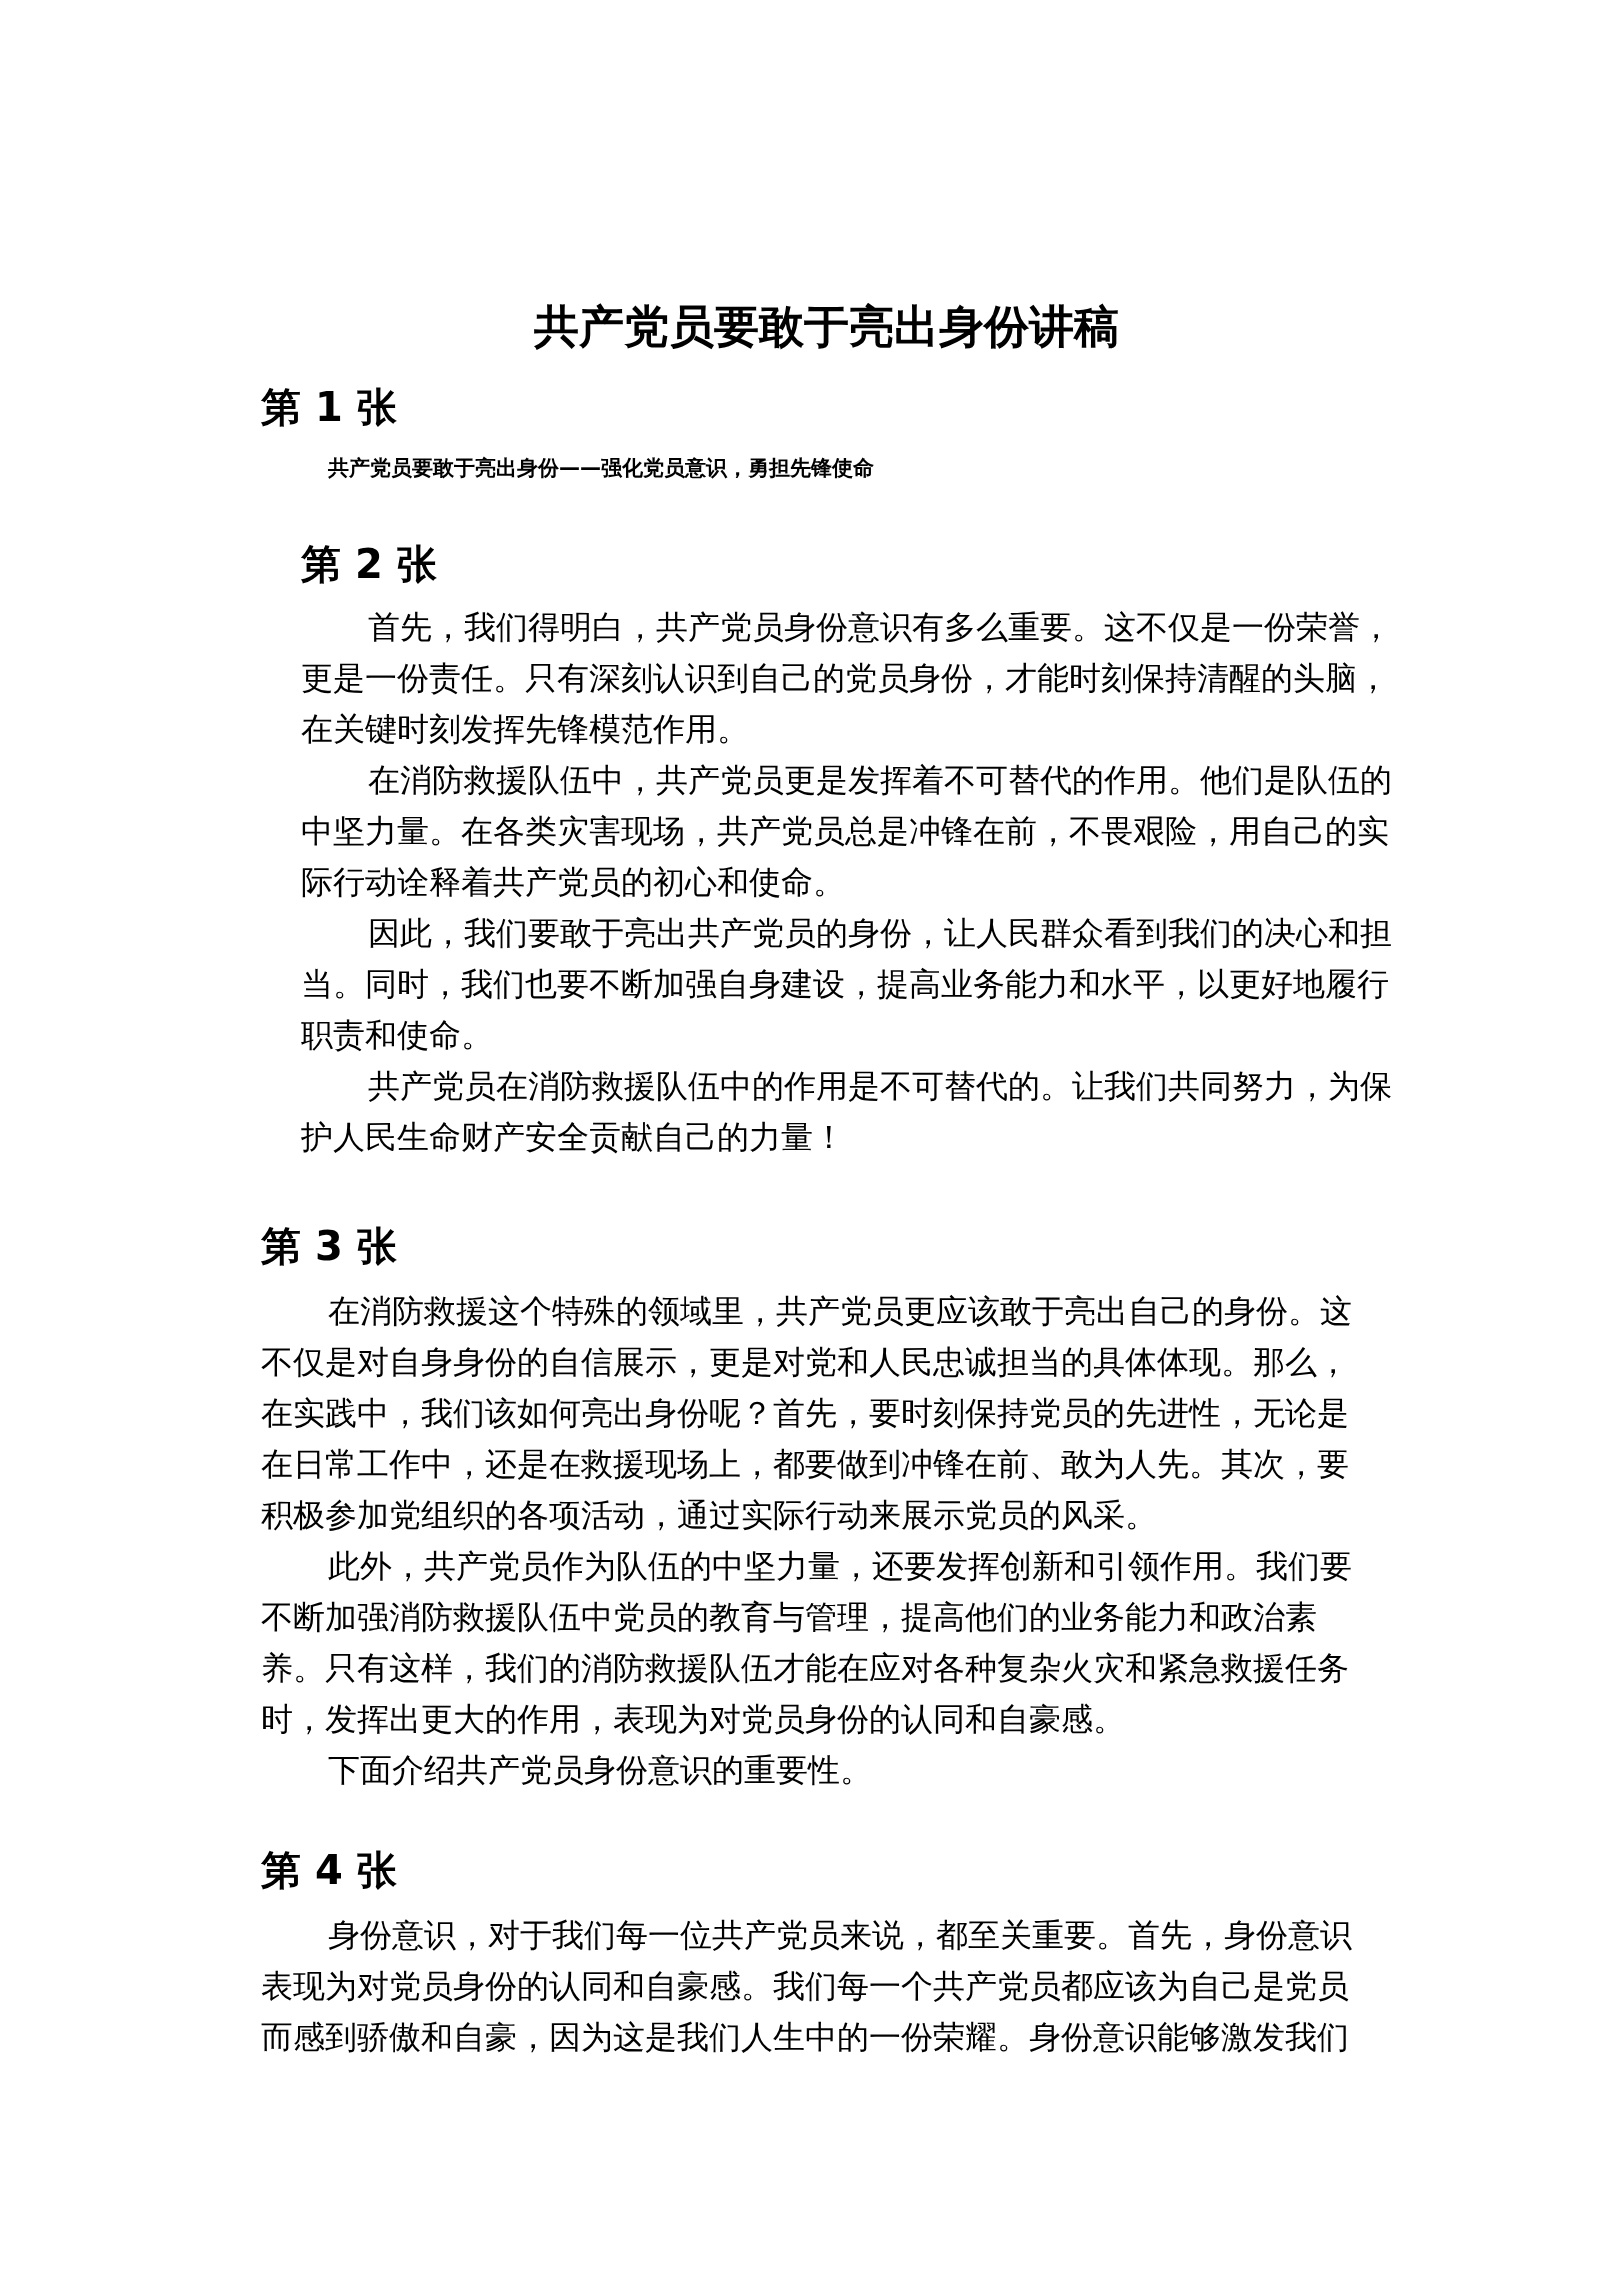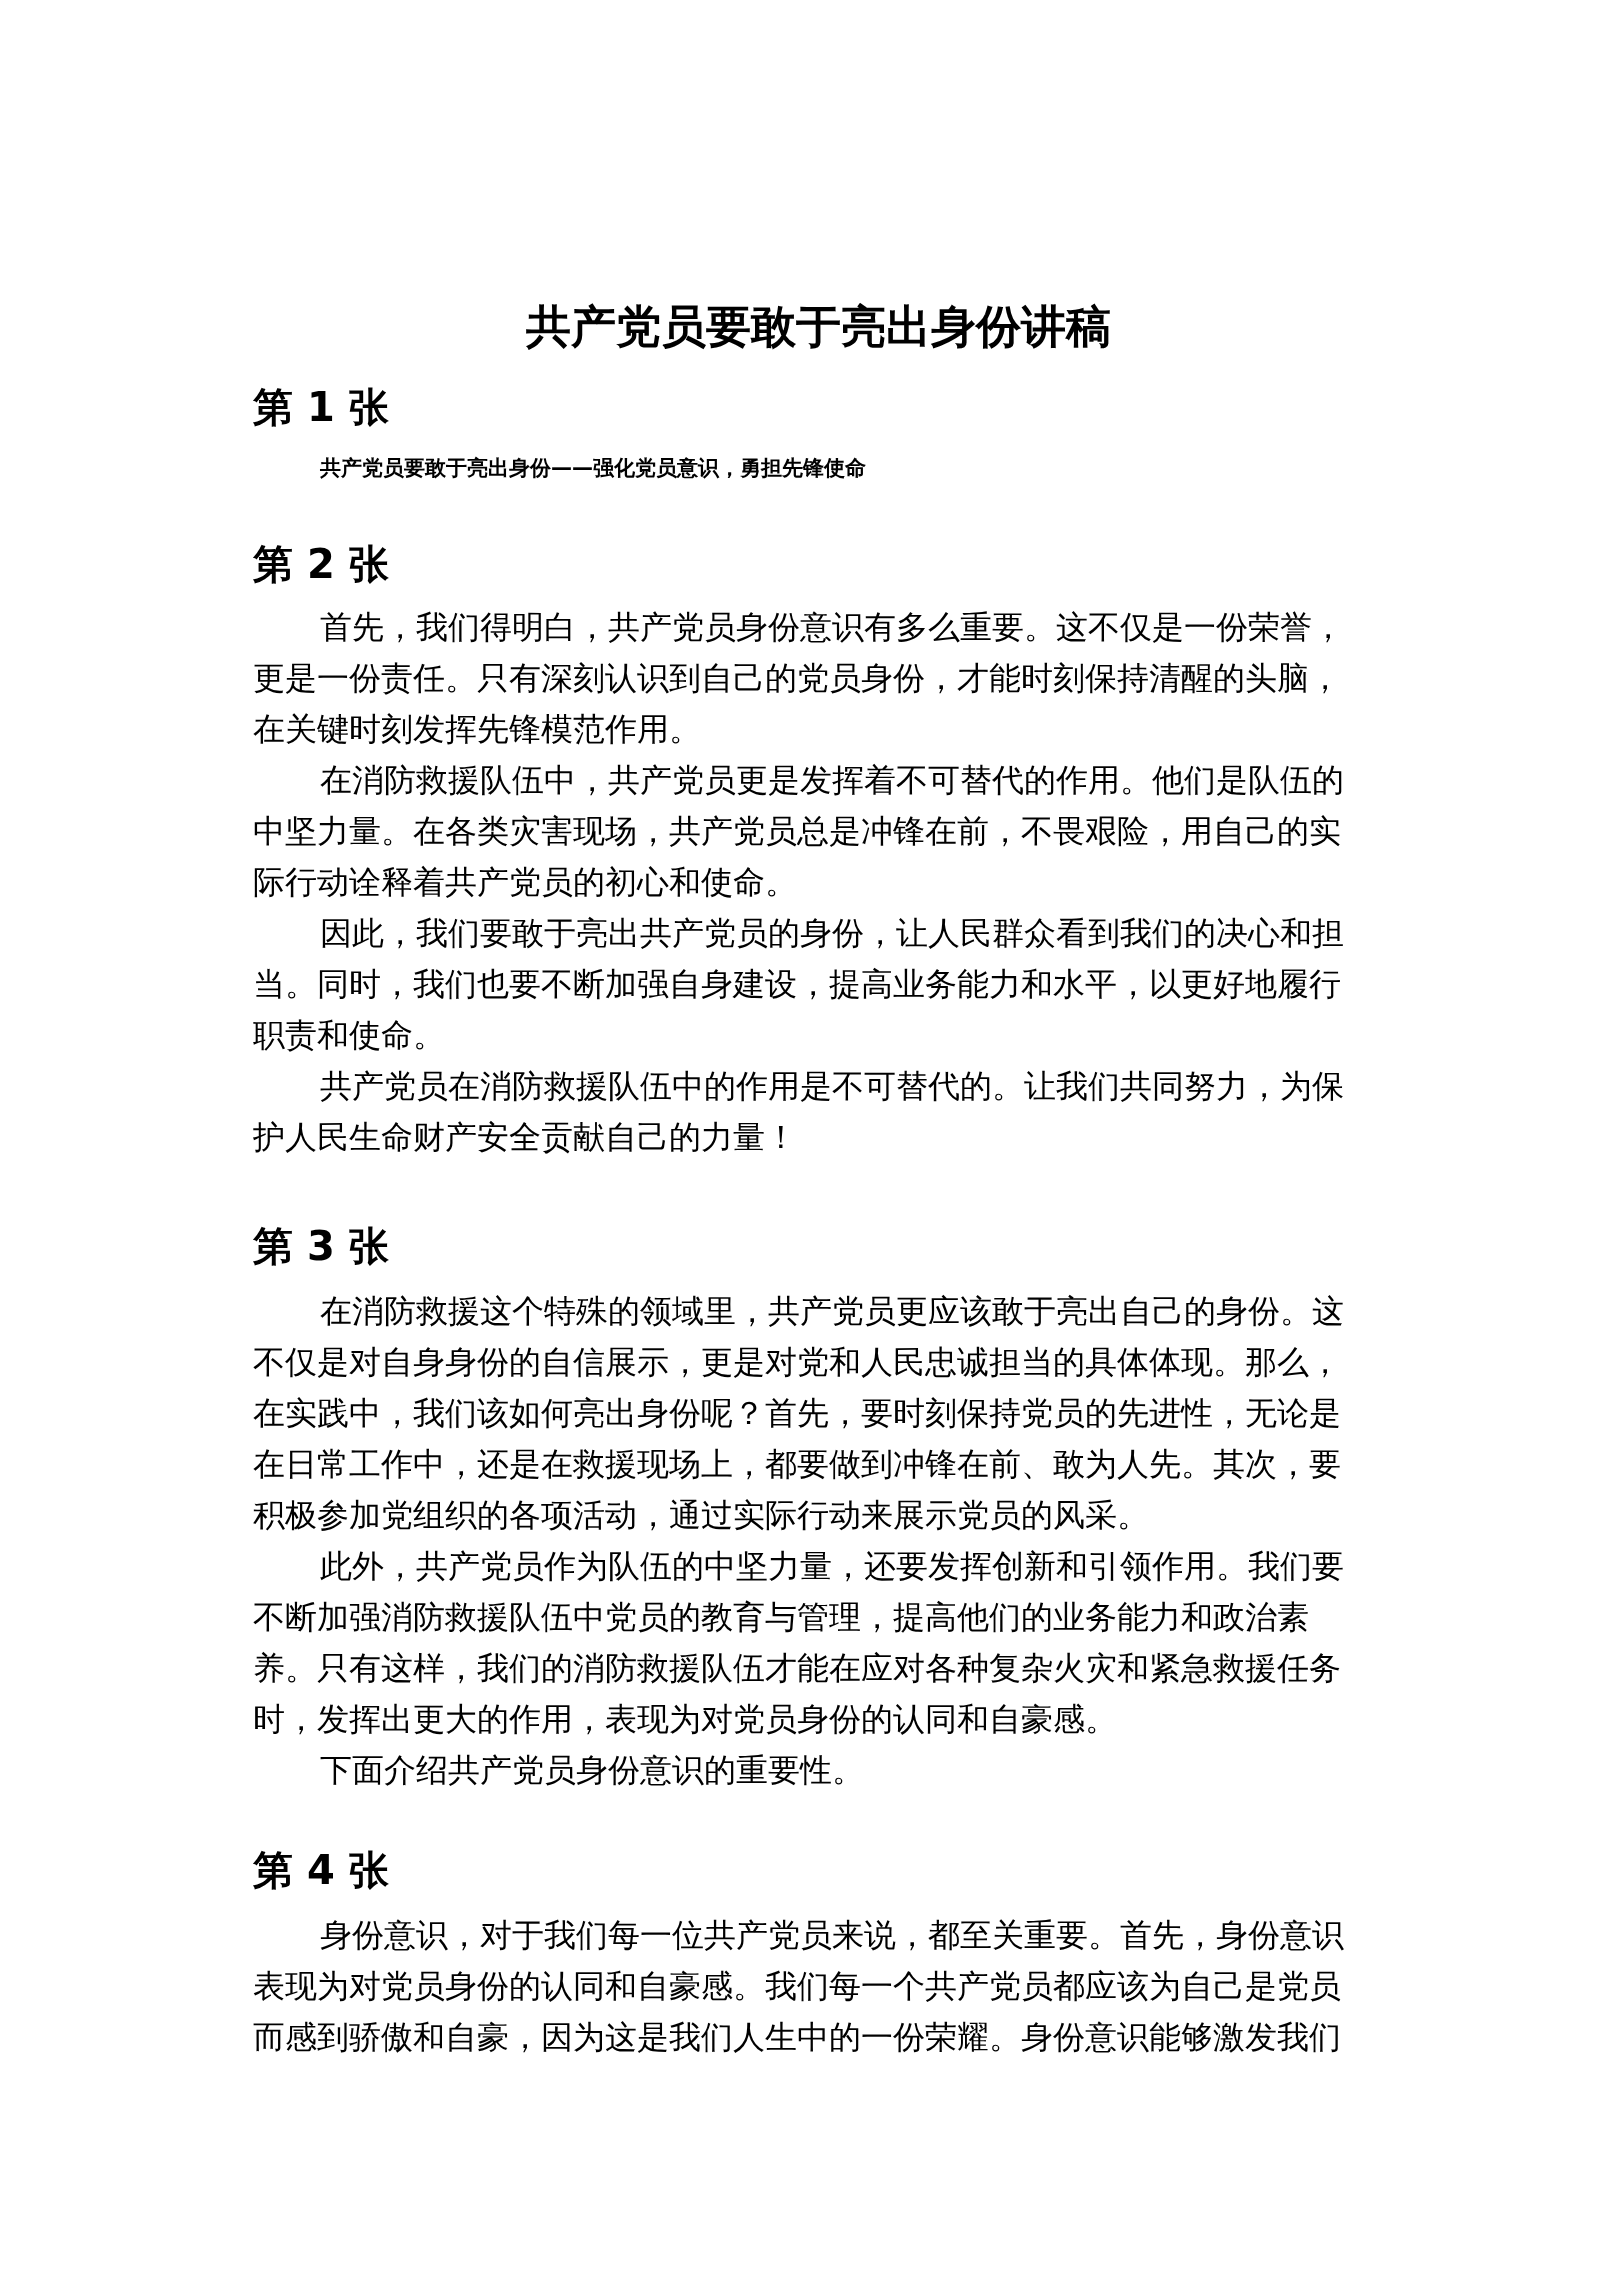--- a/index.html
+++ b/index.html
@@ -10,21 +10,21 @@
     body {
       width: 1621px;
       height: 2293px;
       position: relative;
       overflow: hidden;
       color: #000000;
       font-family: "DejaVu Sans", "Liberation Sans", sans-serif;
     }
     .page {
       position: absolute;
-      left: 8px;
+      left: 16px;
       top: 0;
       width: 1319px;
       height: 2293px;
     }
     .doc-title {
       position: absolute;
       left: 0;
       width: 1621px;
       top: 267px;
       text-align: center;
@@ -74,21 +74,21 @@
 
 <div class="page">
 
   <h1 class="doc-title">共产党员要敢于亮出身份讲稿</h1>
 
   <div class="section" style="top:376px;">
     <h2 class="section-heading">第 1 张</h2>
     <p class="subtitle">共产党员要敢于亮出身份——强化党员意识，勇担先锋使命</p>
   </div>
 
-  <div class="section" style="top:533px;">
+  <div class="section" style="top:533px;margin-left:40px;">
     <h2 class="section-heading">第 2 张</h2>
     <div style="margin-top:7.8px;font-family:Liberation Mono, monospace;">
       <p class="para" style="text-indent:0;">
         <span class="ln first">首先，我们得明白，共产党员身份意识有多么重要。这不仅是一份荣誉，</span>
         <span class="ln">更是一份责任。只有深刻认识到自己的党员身份，才能时刻保持清醒的头脑，</span>
         <span class="ln">在关键时刻发挥先锋模范作用。</span>
       </p>
       <p class="para" style="text-indent:0;">
         <span class="ln first">在消防救援队伍中，共产党员更是发挥着不可替代的作用。他们是队伍的</span>
         <span class="ln">中坚力量。在各类灾害现场，共产党员总是冲锋在前，不畏艰险，用自己的实</span>

